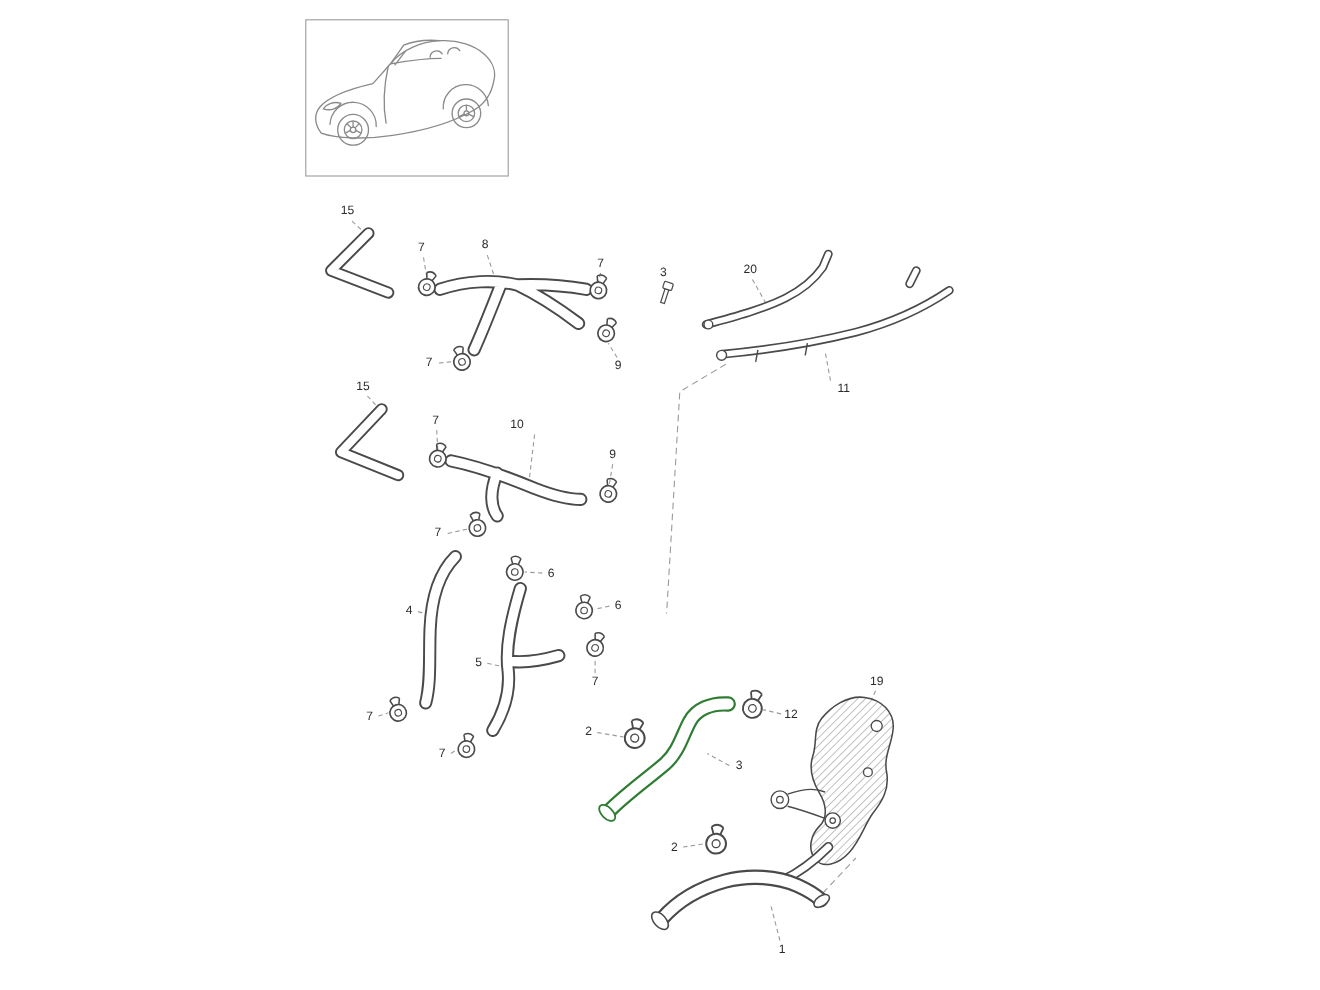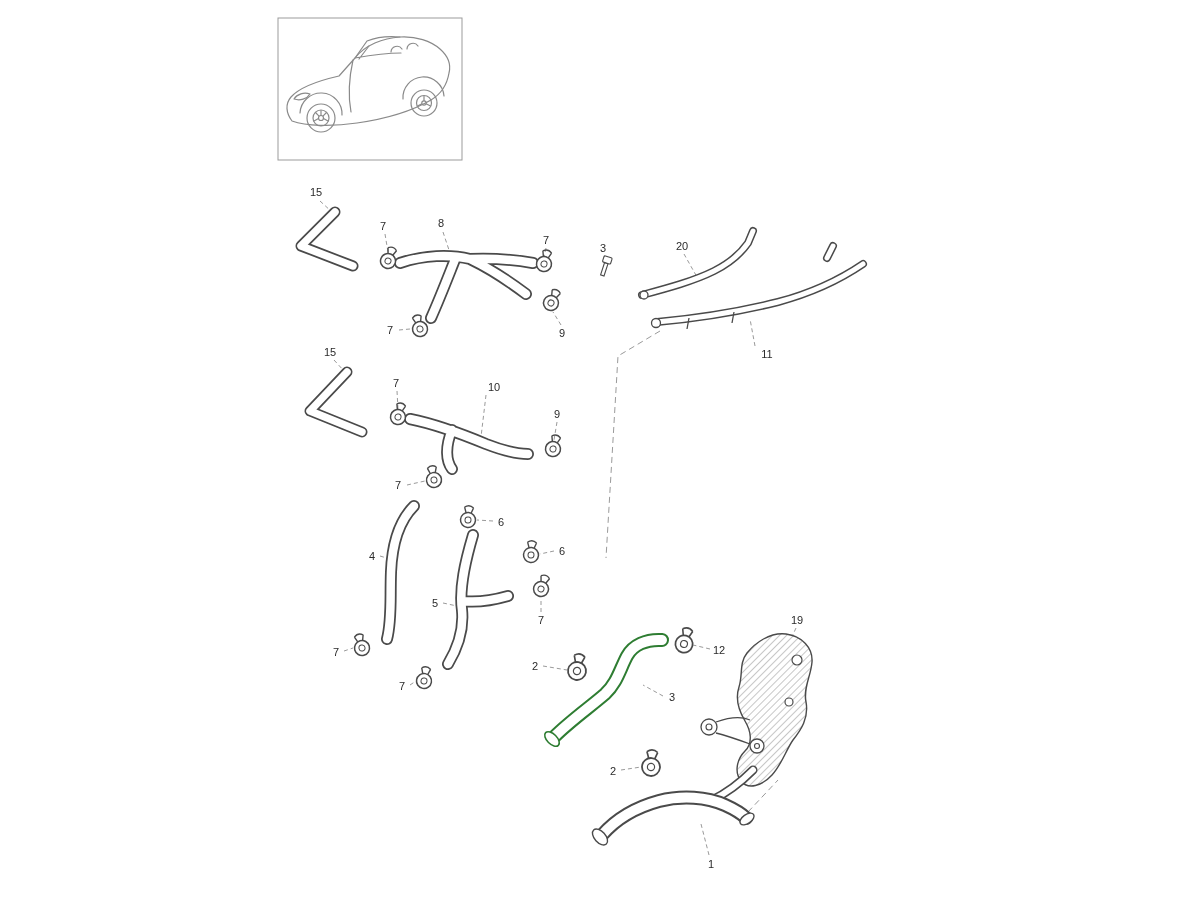--- a/index.html
+++ b/index.html
@@ -169,21 +169,21 @@
       <span class="part-label" style="left: 383px; top: 226px;">7</span>
       <span class="part-label" style="left: 441px; top: 223px;">8</span>
       <span class="part-label" style="left: 546px; top: 240px;">7</span>
       <span class="part-label" style="left: 603px; top: 248px;">3</span>
       <span class="part-label" style="left: 682px; top: 246px;">20</span>
       <span class="part-label" style="left: 390px; top: 330px;">7</span>
       <span class="part-label" style="left: 562px; top: 333px;">9</span>
       <span class="part-label" style="left: 755px; top: 354px; margin-left: 12px;">11</span>
       <span class="part-label" style="left: 330px; top: 352px;">15</span>
       <span class="part-label" style="left: 396px; top: 383px;">7</span>
-      <span class="part-label" style="left: 494px; top: 387px;">10</span>
+      <span class="part-label" style="left: 470px; top: 387px;">10</span>
       <span class="part-label" style="left: 557px; top: 414px;">9</span>
       <span class="part-label" style="left: 398px; top: 485px;">7</span>
       <span class="part-label" style="left: 501px; top: 522px;">6</span>
       <span class="part-label" style="left: 562px; top: 551px;">6</span>
       <span class="part-label" style="left: 372px; top: 556px;">4</span>
       <span class="part-label" style="left: 435px; top: 603px;">5</span>
       <span class="part-label" style="left: 541px; top: 620px;">7</span>
       <span class="part-label" style="left: 336px; top: 652px;">7</span>
       <span class="part-label" style="left: 402px; top: 686px;">7</span>
       <span class="part-label" style="left: 535px; top: 666px;">2</span>

